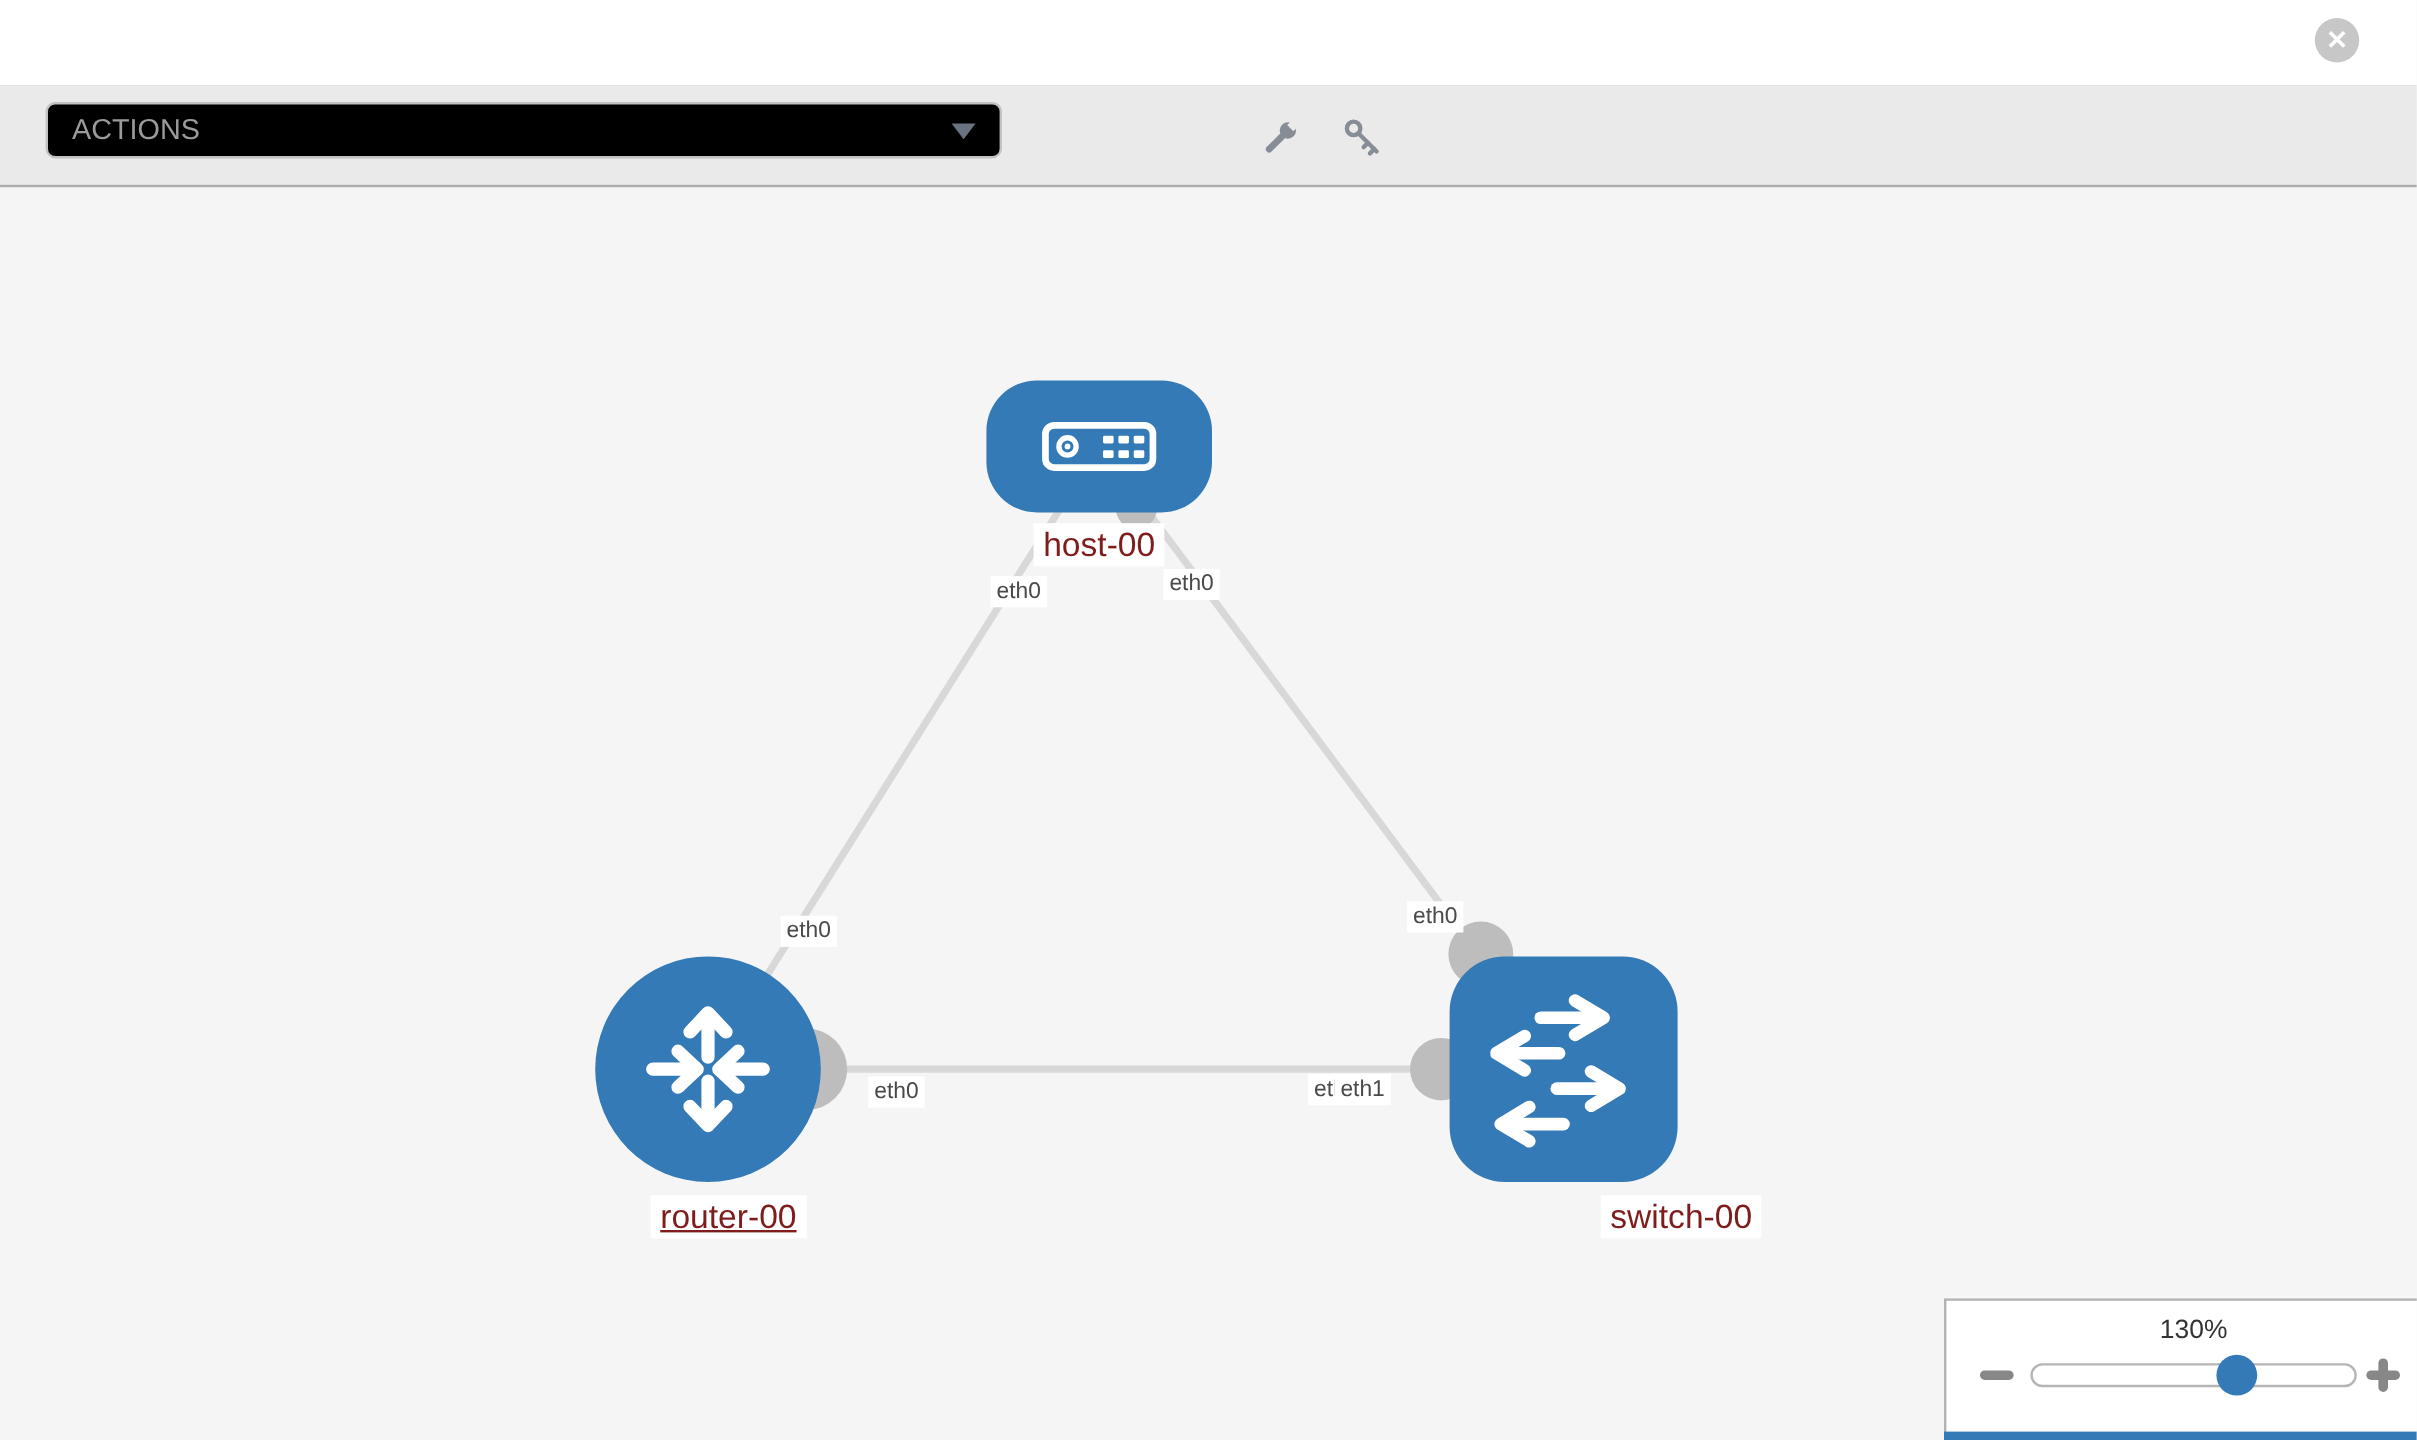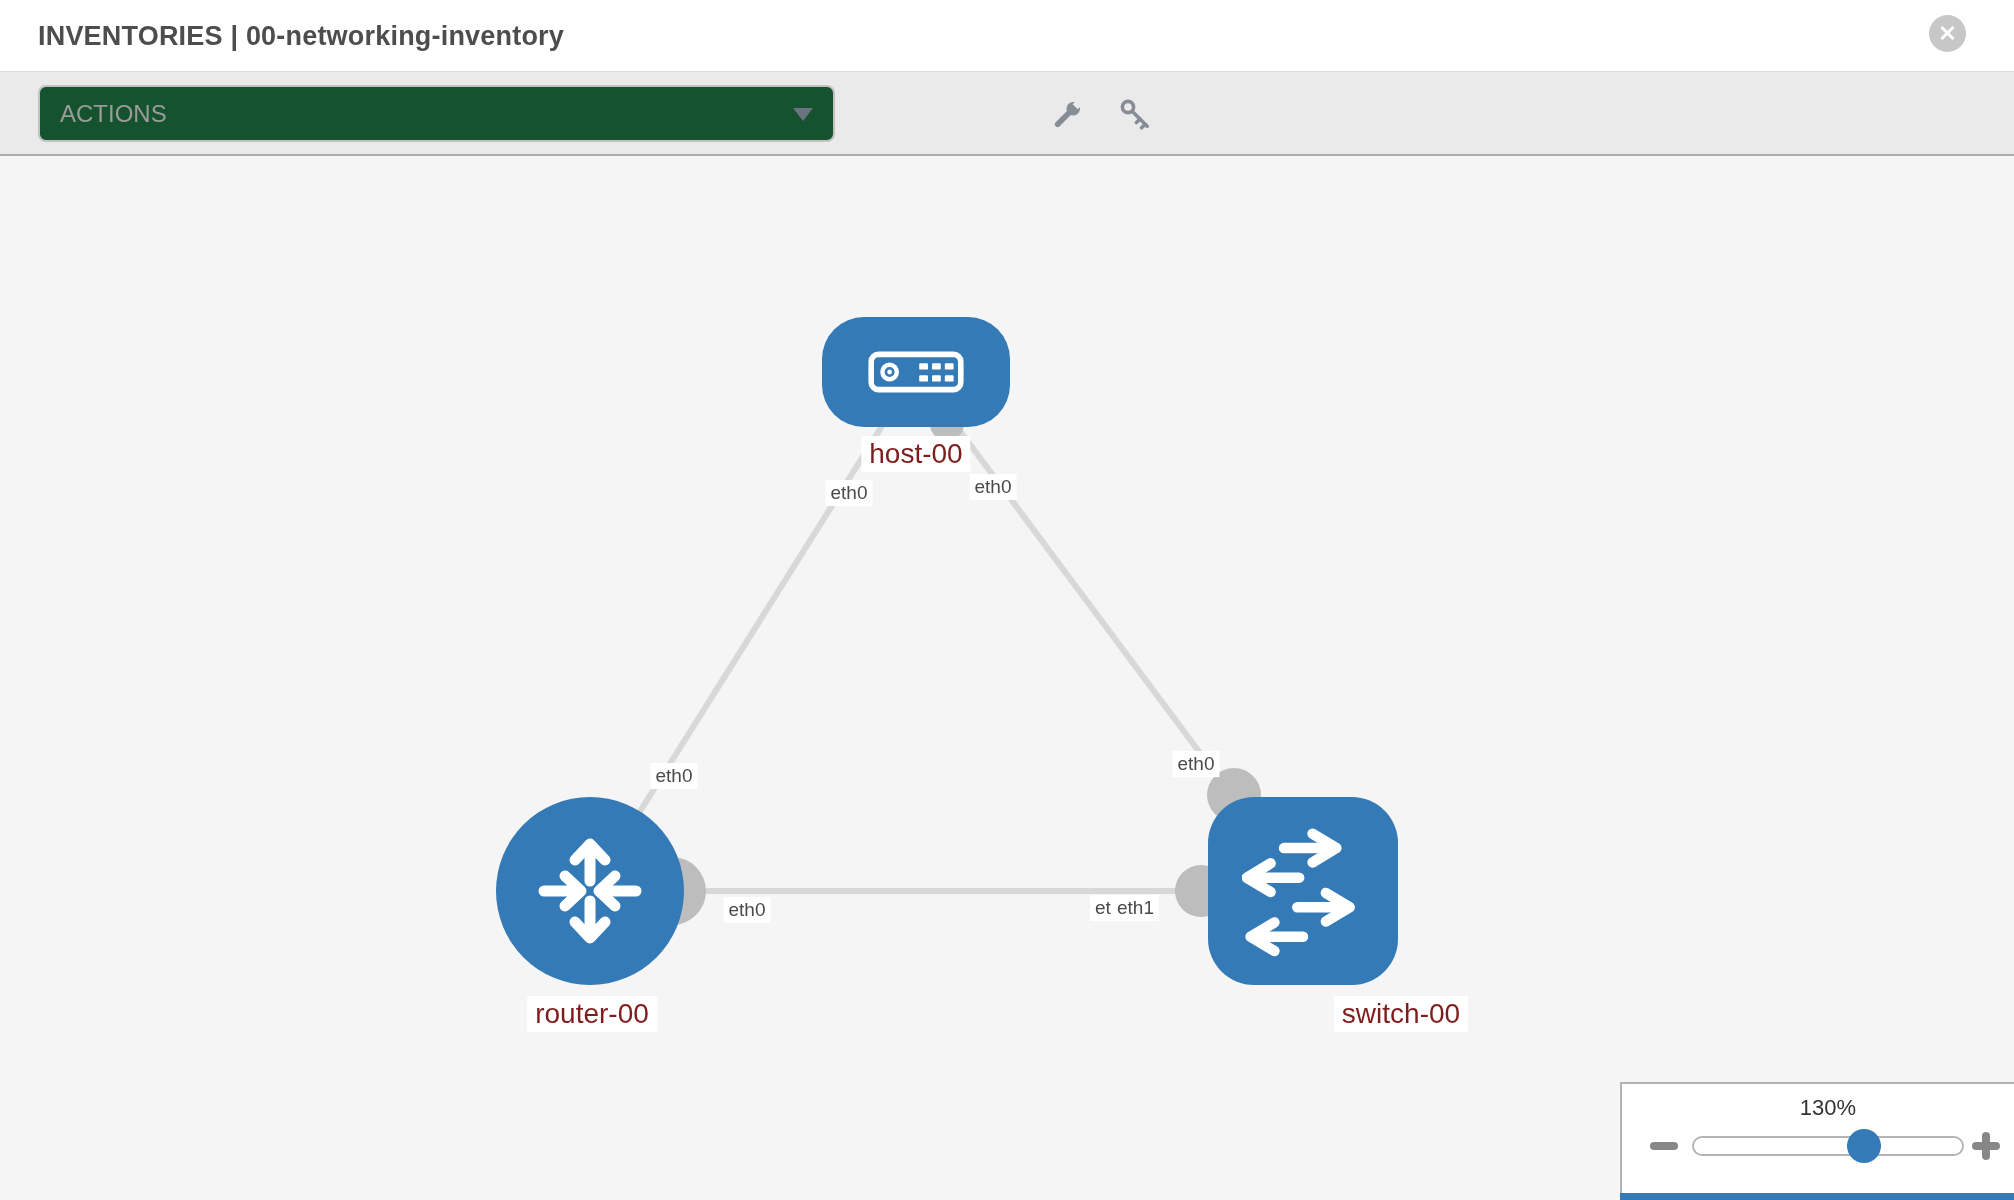--- a/index.html
+++ b/index.html
@@ -28,22 +28,22 @@
   .close-btn .x {
     color: #ffffff; font-size: 22px; font-weight: 700; line-height: 1;
   }
 
   
   .toolbar {
     position: absolute; top: 72px; left: 0; width: 2014px; height: 84px;
     background: #eaeaea; border-bottom: 2px solid #adadad; z-index: 19;
   }
   .select-box {
-    position: absolute; top: 13px; height: 57px;
-    background: #14532d; border: 2px solid #c2c2c2; border-radius: 8px;
+    position: absolute; top: 13px; height: 47px;
+    background: #000000; border: 2px solid #c2c2c2; border-radius: 8px;
     display: flex; align-items: center; padding: 16px 20px;
     font-size: 24px; color: #9b9b9b; cursor: pointer;
   }
   .select-box .caret {
     position: absolute; right: 20px; top: 50%; margin-top: -6px;
     width: 0; height: 0;
     border-left: 10px solid transparent; border-right: 10px solid transparent;
     border-top: 13px solid #6a7380;
   }
   .actions-box { left: 38px;  width: 797px; }
@@ -66,21 +66,21 @@
   .node-host   { left: 822px;  top: 317px; width: 188px; height: 110px; border-radius: 42px; }
   .node-router { left: 496px;  top: 797px; width: 188px; height: 188px; border-radius: 50%; }
   .node-switch { left: 1208px; top: 797px; width: 190px; height: 188px; border-radius: 46px; }
 
   .node-label {
     position: absolute; z-index: 3; transform: translateX(-50%);
     background: #ffffff; color: #7f1d1d; font-size: 28px;
     padding: 2px 8px; white-space: nowrap;
   }
   .label-host   { left: 916px;  top: 436px; }
-  .label-router { left: 592px;  top: 996px; }
+  .label-router { left: 607px;  top: 996px; text-decoration: underline; }
   .label-switch { left: 1381px; top: 996px; margin-left: 20px; }
 
   .iface-chip {
     position: absolute; z-index: 3;
     background: #ffffff; color: #4a4a4a; font-size: 19px;
     padding: 2px 5px; white-space: nowrap; line-height: 1.15; margin-top: 24px;
   }
   .chip-center { transform: translate(-50%, -50%); }
   .chip-host-left     { left: 849px;  top: 469px; }
   .chip-host-right    { left: 993px;  top: 463px; }
@@ -237,17 +237,16 @@
         <path d="M41 41 L78 78"></path>
         <path d="M60 60 L51 69"></path>
         <path d="M73 73 L64 82"></path>
       </g>
     </svg>
   </div>
 
 </div>
 
 <div class="header">
-  <div class="page-title">INVENTORIES | 00-networking-inventory</div>
   <div class="close-btn">
     <span class="x">✕</span>
   </div>
 </div>
 
 </body></html>

